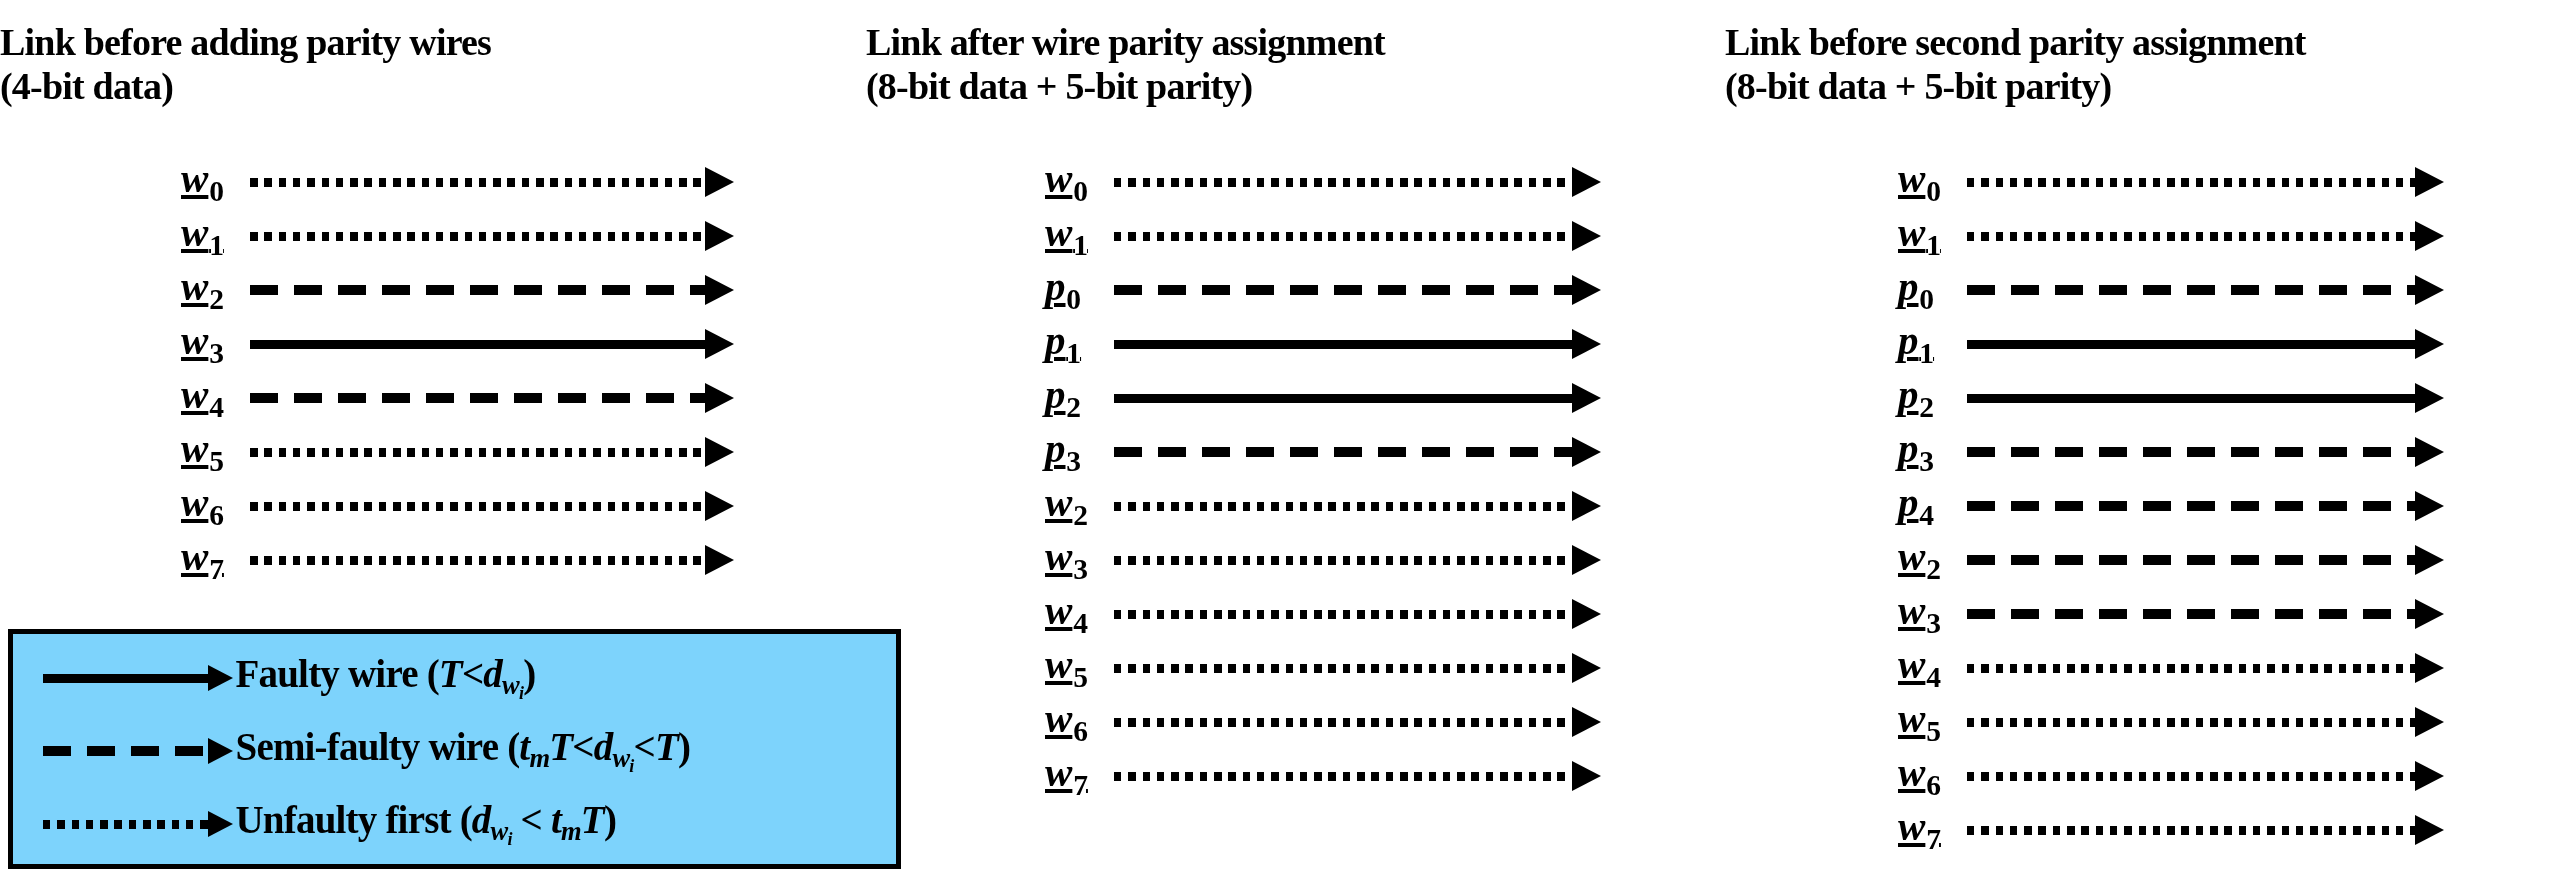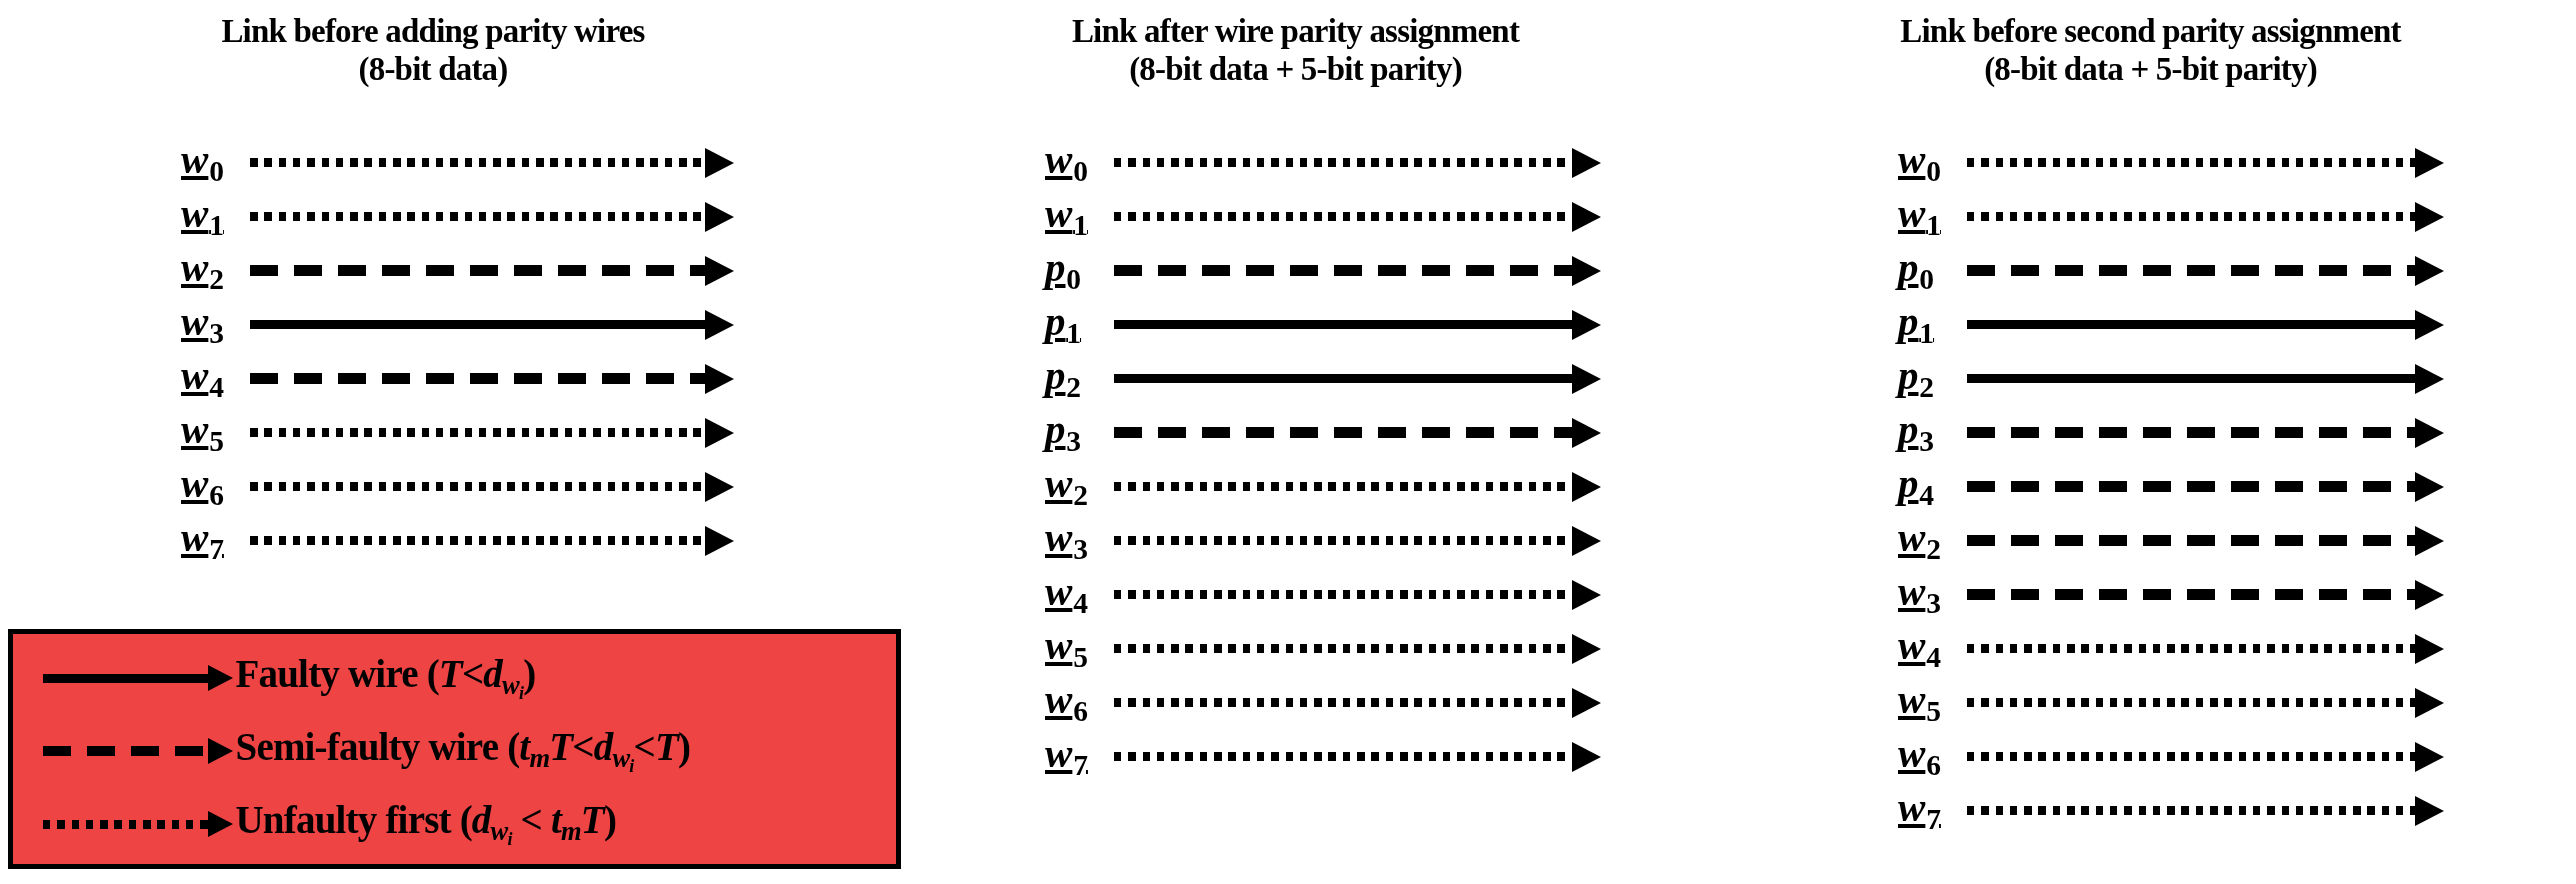--- a/index.html
+++ b/index.html
@@ -8,21 +8,21 @@
     width:2576px; height:884px; position:relative; overflow:hidden;
     font-family:"Liberation Serif","DejaVu Serif",serif;
     font-weight:bold; color:#000;
   }
   .figure { display:flex; width:2576px; height:884px; position:relative; }
   .panel { position:relative; padding-top:12px; }
   .panel-1 { width:866px; }
   .panel-2 { width:859px; }
   .panel-3 { width:851px; }
 
-  .panel-title { text-align:center; font-size:33px; line-height:1.16; letter-spacing:-0.8px; }
+  .panel-title { font-size:38px; line-height:1.16; letter-spacing:-0.8px;margin-top:8px; }
 
   .wires { margin-top:47px; }
   .panel-1 .wires { padding-left:181px; padding-right:132px; }
   .panel-2 .wires { padding-left:179px; padding-right:124px; }
   .panel-3 .wires { padding-left:173px; padding-right:132px; }
 
   .wire-row { height:54px; display:flex; align-items:center;text-decoration:underline; }
   .wire-label { flex:0 0 69px; font-size:41px; font-style:italic; line-height:1; white-space:nowrap; }
   .wire-label .wsub { font-style:normal; font-size:72%; vertical-align:-0.28em; letter-spacing:0; margin-left:0.8px; }
 
@@ -44,41 +44,41 @@
   }
   .arrow-head {
     flex:0 0 auto; width:0; height:0; margin-left:-2.3px;
     border-left:29px solid #000;
     border-top:15px solid rgba(0,0,0,0);
     border-bottom:15px solid rgba(0,0,0,0);
   }
 
   .legend {
     position:absolute; left:7.5px; top:629px; width:893px; height:240px;
-    border:5.3px solid #000; background:#ef4444;
+    border:5.3px solid #000; background:#7dd3fc;
     padding:7.5px 7.5px 0 30px;
   }
   .legend-item { height:73px; display:flex; align-items:center; }
   .legend-sample { flex:0 0 190px; display:flex; align-items:center; height:100%; }
   .legend-sample .arrow-head {
     border-left-width:25.6px; border-top-width:13.6px; border-bottom-width:13.6px;
   }
   .legend-label { font-size:39px; line-height:1; white-space:nowrap; margin-left:3px; letter-spacing:-0.8px; }
   .legend-label i { font-style:italic; }
   .sub { font-size:68%; vertical-align:-0.26em; }
 </style>
 </head>
 <body>
 
 <div class="figure">
 
   <div class="panel panel-1">
     <div class="panel-title">
       <div>Link before adding parity wires</div>
-      <div>(8-bit data)</div>
+      <div>(4-bit data)</div>
     </div>
     <div class="wires">
 
       <div class="wire-row">
         <span class="wire-label"><i>w</i><span class="wsub">0</span></span>
         <div class="wire-line" data-style="dotted">
             <div class="stroke"></div>
             <div class="arrow-head"></div>
           </div>
       </div>

